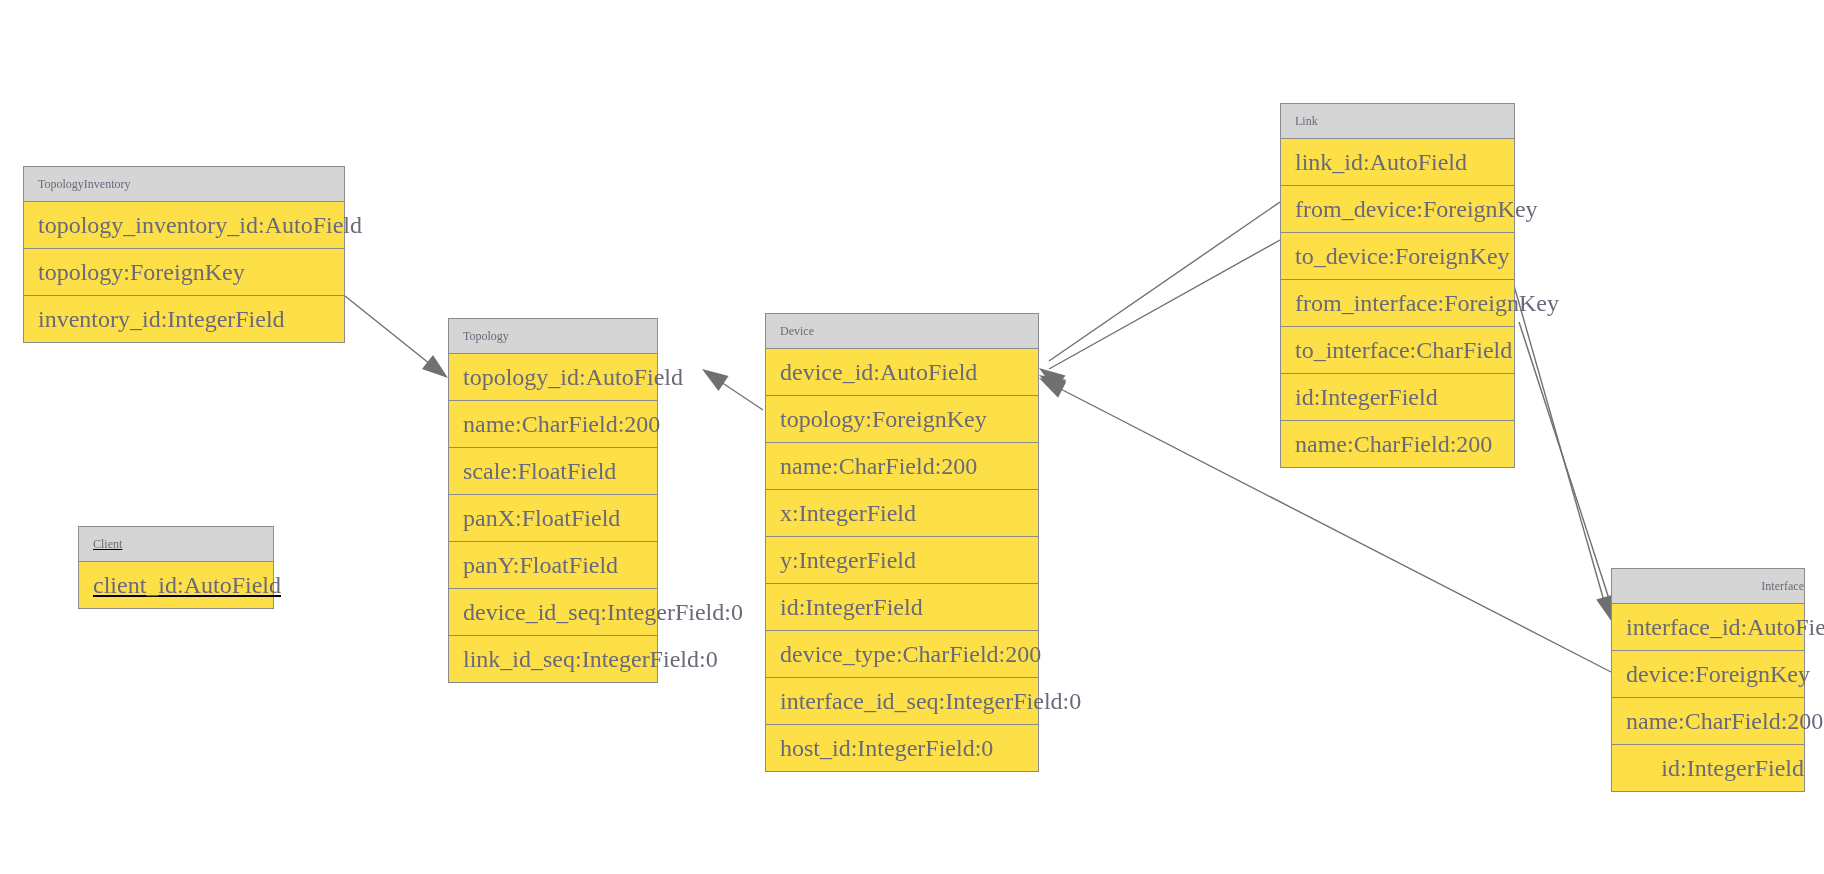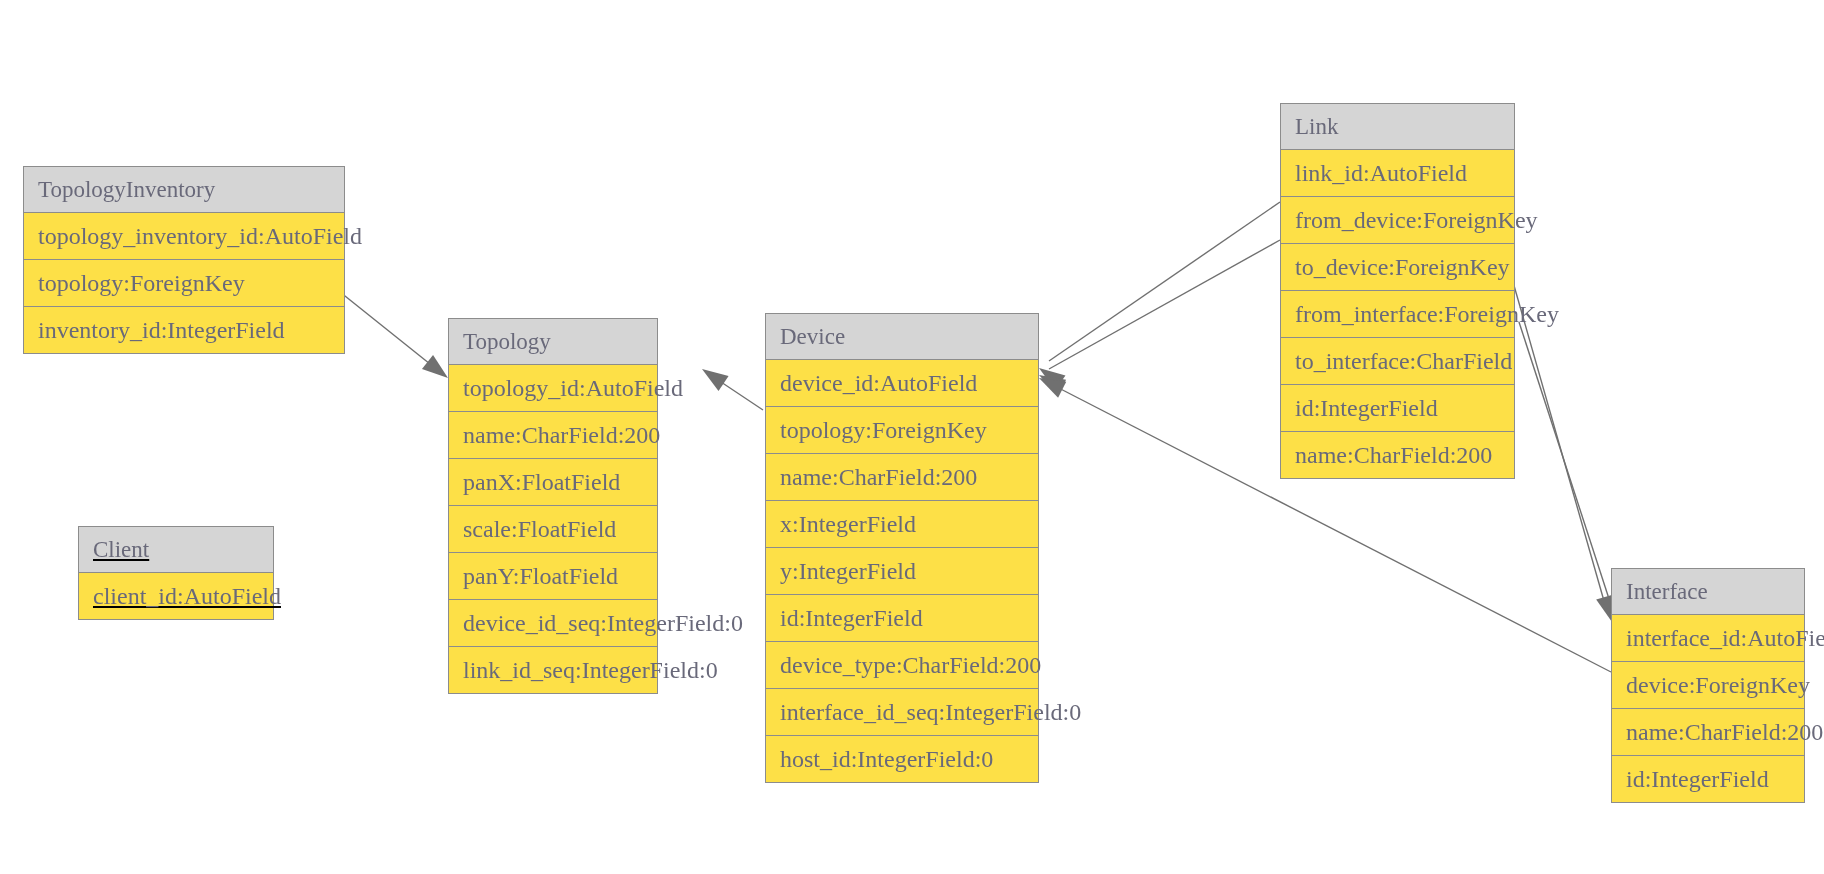--- a/index.html
+++ b/index.html
@@ -29,21 +29,21 @@
     box-sizing: border-box;
     border: 1px solid #8c8c8c;
     background: #ffffff;
     z-index: 2;
   }
   .entity-header {
     box-sizing: border-box;
     background: #d5d5d5;
     border-bottom: 1px solid #8c8c8c;
     color: #69697a;
-    font-size: 23px;
+    font-size: 12px;
     line-height: 1;
     padding: 11px 0 11px 14px;
     white-space: nowrap;
   }
   .entity-fields {
     display: block;
   }
   .field-row {
     box-sizing: border-box;
     border-top: 1px solid #8c8c8c;
@@ -101,22 +101,22 @@
           <div class="field-row" style="color: rgb(105, 105, 122); border-top-color: rgb(140, 140, 140);">topology_inventory_id:AutoField</div>
           <div class="field-row" style="color: rgb(105, 105, 122); border-top-color: rgb(140, 140, 140);">topology:ForeignKey</div>
           <div class="field-row" style="color: rgb(105, 105, 122); border-top-color: rgb(140, 140, 140);">inventory_id:IntegerField</div>
         </div>
       </div>
       <div class="entity" style="left: 448px; top: 318px; width: 210px; border-color: rgb(140, 140, 140);">
         <div class="entity-header" style="background: rgb(213, 213, 213); color: rgb(105, 105, 122); border-bottom-color: rgb(140, 140, 140);">Topology</div>
         <div class="entity-fields">
           <div class="field-row" style="color: rgb(105, 105, 122); border-top-color: rgb(140, 140, 140);">topology_id:AutoField</div>
           <div class="field-row" style="color: rgb(105, 105, 122); border-top-color: rgb(140, 140, 140);">name:CharField:200</div>
+          <div class="field-row" style="color: rgb(105, 105, 122); border-top-color: rgb(140, 140, 140);">scale:FloatField</div>
           <div class="field-row" style="color: rgb(105, 105, 122); border-top-color: rgb(140, 140, 140);">panX:FloatField</div>
-          <div class="field-row" style="color: rgb(105, 105, 122); border-top-color: rgb(140, 140, 140);">scale:FloatField</div>
           <div class="field-row" style="color: rgb(105, 105, 122); border-top-color: rgb(140, 140, 140);">panY:FloatField</div>
           <div class="field-row" style="color: rgb(105, 105, 122); border-top-color: rgb(140, 140, 140);">device_id_seq:IntegerField:0</div>
           <div class="field-row" style="color: rgb(105, 105, 122); border-top-color: rgb(140, 140, 140);">link_id_seq:IntegerField:0</div>
         </div>
       </div>
       <div class="entity" style="left: 765px; top: 313px; width: 274px; border-color: rgb(140, 140, 140);">
         <div class="entity-header" style="background: rgb(213, 213, 213); color: rgb(105, 105, 122); border-bottom-color: rgb(140, 140, 140);">Device</div>
         <div class="entity-fields">
           <div class="field-row" style="color: rgb(105, 105, 122); border-top-color: rgb(140, 140, 140);">device_id:AutoField</div>
           <div class="field-row" style="color: rgb(105, 105, 122); border-top-color: rgb(140, 140, 140);">topology:ForeignKey</div>
@@ -140,21 +140,21 @@
         <div class="entity-fields">
           <div class="field-row" style="color: rgb(105, 105, 122); border-top-color: rgb(140, 140, 140);">link_id:AutoField</div>
           <div class="field-row" style="color: rgb(105, 105, 122); border-top-color: rgb(140, 140, 140);">from_device:ForeignKey</div>
           <div class="field-row" style="color: rgb(105, 105, 122); border-top-color: rgb(140, 140, 140);">to_device:ForeignKey</div>
           <div class="field-row" style="color: rgb(105, 105, 122); border-top-color: rgb(140, 140, 140);">from_interface:ForeignKey</div>
           <div class="field-row" style="color: rgb(105, 105, 122); border-top-color: rgb(140, 140, 140);">to_interface:CharField</div>
           <div class="field-row" style="color: rgb(105, 105, 122); border-top-color: rgb(140, 140, 140);">id:IntegerField</div>
           <div class="field-row" style="color: rgb(105, 105, 122); border-top-color: rgb(140, 140, 140);">name:CharField:200</div>
         </div>
       </div>
-      <div class="entity" style="left: 1611px; top: 568px; width: 194px; border-color: rgb(140, 140, 140);">
+      <div class="entity" style="left: 1611px; top: 568px; width: 194px; border-color: rgb(140, 140, 140); text-align: right;">
         <div class="entity-header" style="background: rgb(213, 213, 213); color: rgb(105, 105, 122); border-bottom-color: rgb(140, 140, 140);">Interface</div>
         <div class="entity-fields">
           <div class="field-row" style="color: rgb(105, 105, 122); border-top-color: rgb(140, 140, 140);">interface_id:AutoField</div>
           <div class="field-row" style="color: rgb(105, 105, 122); border-top-color: rgb(140, 140, 140);">device:ForeignKey</div>
           <div class="field-row" style="color: rgb(105, 105, 122); border-top-color: rgb(140, 140, 140);">name:CharField:200</div>
           <div class="field-row" style="color: rgb(105, 105, 122); border-top-color: rgb(140, 140, 140);">id:IntegerField</div>
         </div>
       </div>
     </div>
 

